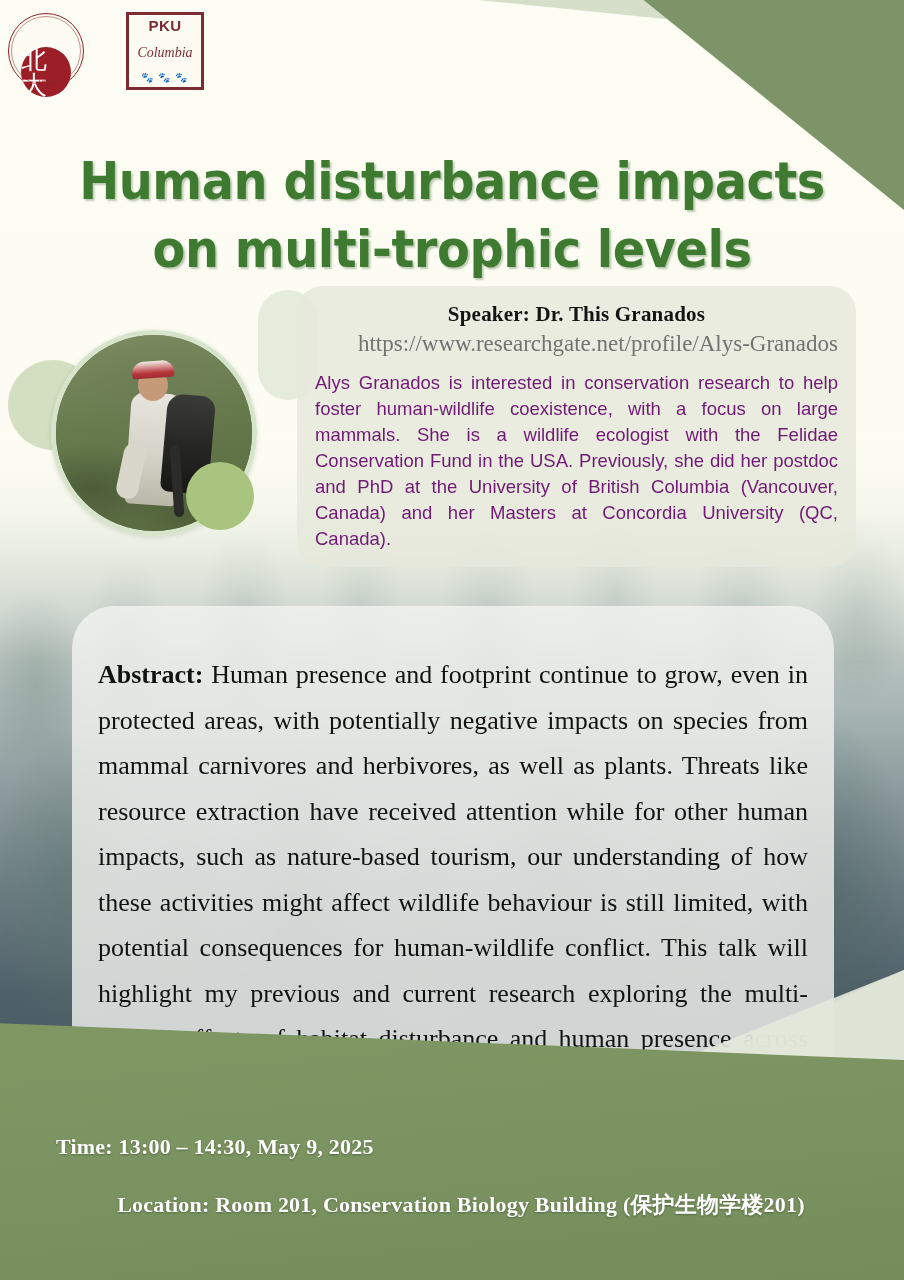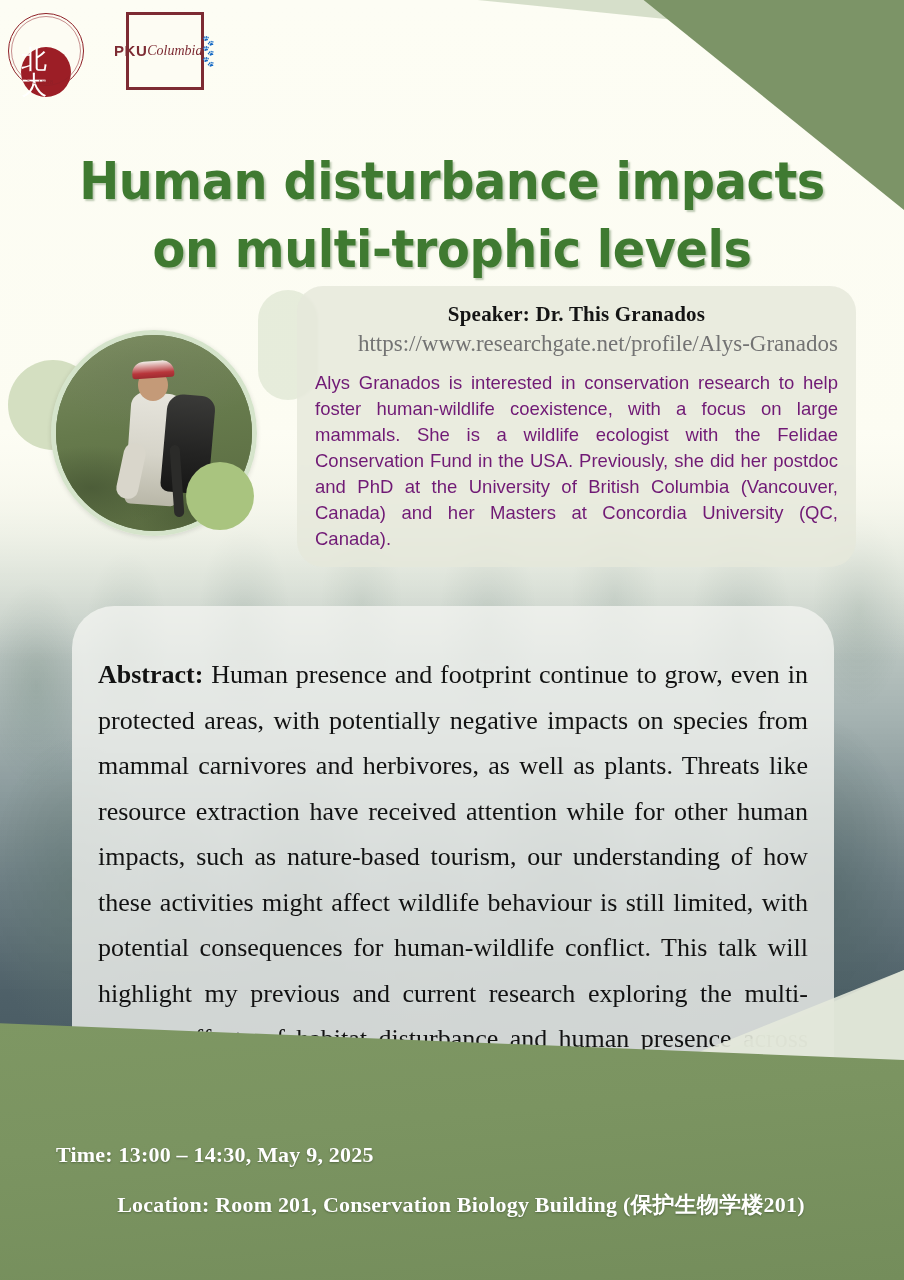--- a/index.html
+++ b/index.html
@@ -146,25 +146,26 @@
     font-size: 6px;
     letter-spacing: 1px;
     color: #8e2027;
     font-family: "Liberation Serif", serif;
   }
   .logo-wild {
     width: 72px; height: 72px;
     border: 3px solid #7d2b33;
     background: #fdfcf3;
     display: flex;
-    flex-direction: row;
+    flex-direction: column;
     align-items: center;
     justify-content: center;
     color: #7d2b33;
     line-height: 1.05;
+    gap: 12px;
   }
   .logo-wild .lw1 { font-size: 15px; font-weight: bold; font-family: "Liberation Sans", sans-serif; letter-spacing: .5px;}
   .logo-wild .lw2 { font-size: 14px; font-style: italic; font-family: "Liberation Serif", serif; }
   .logo-wild .lw3 { font-size: 10px; letter-spacing: 1px; margin-top: 1px; }
 
   
   .title {
     position: absolute;
     top: 112px; left: 0; right: 0;
     text-align: center;
@@ -337,21 +338,21 @@
     color: #ffffff;
     font-family: "Liberation Serif", serif;
     font-weight: bold;
   }
   .f-line {
     font-size: 22px;
     letter-spacing: .2px;
     text-shadow: 0 1px 2px rgba(40,55,30,.45);
     white-space: nowrap;
   }
-  .f-time { margin-bottom: 22px; }
+  .f-time { margin-bottom: 30px; }
   .f-loc { margin-bottom: 30px; text-align: center; }
   .f-voov { padding-left: 6px; }
 </style>
 </head>
 <body>
 
 <div id="poster">
 
   <div class="bg-cream"></div>
   <div class="bg-forest"></div>

